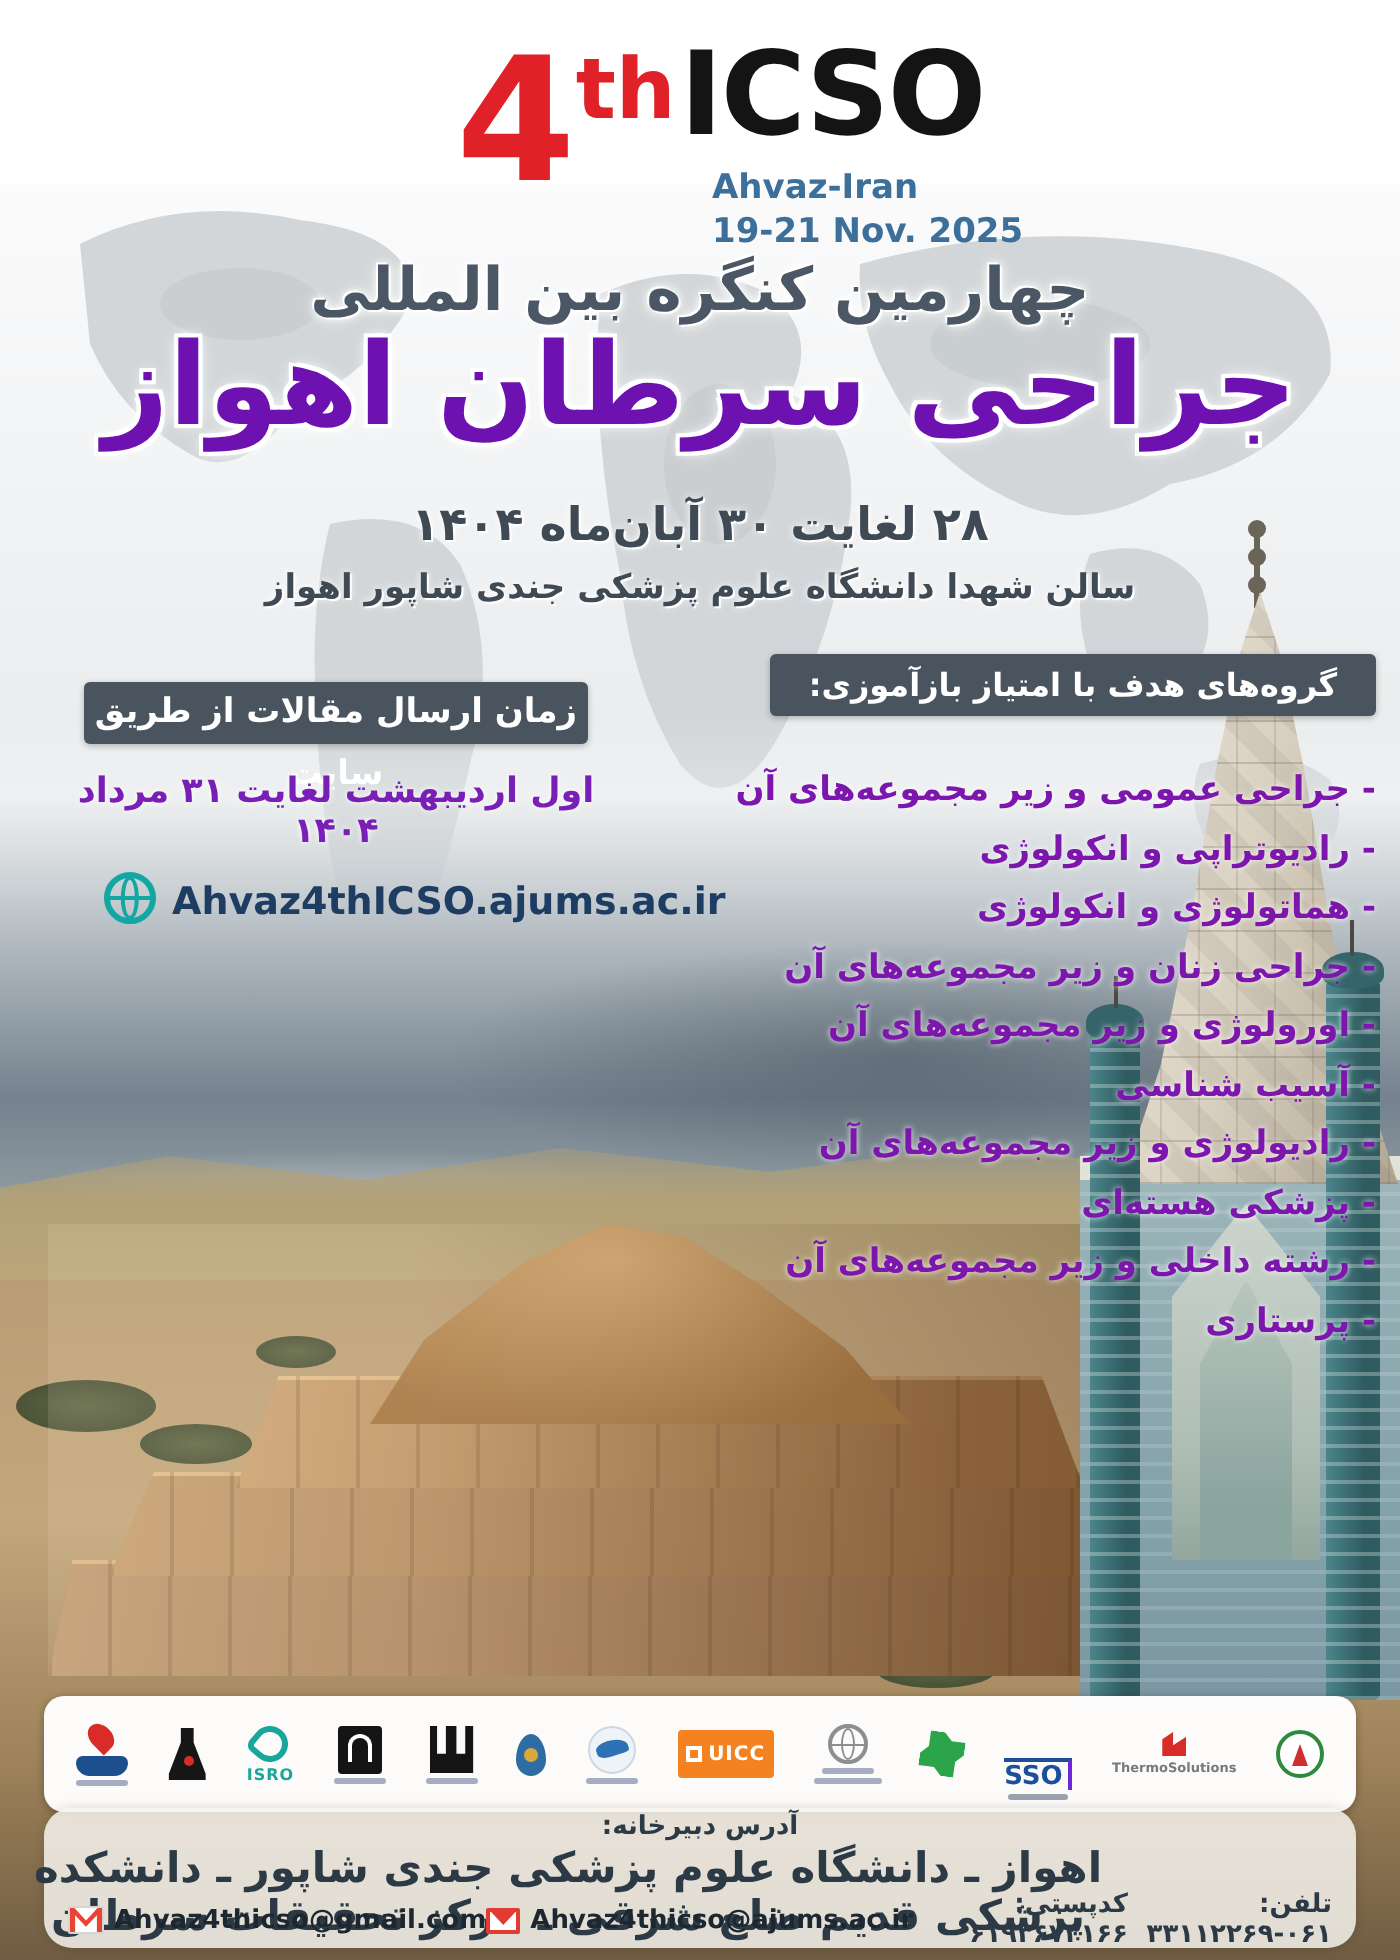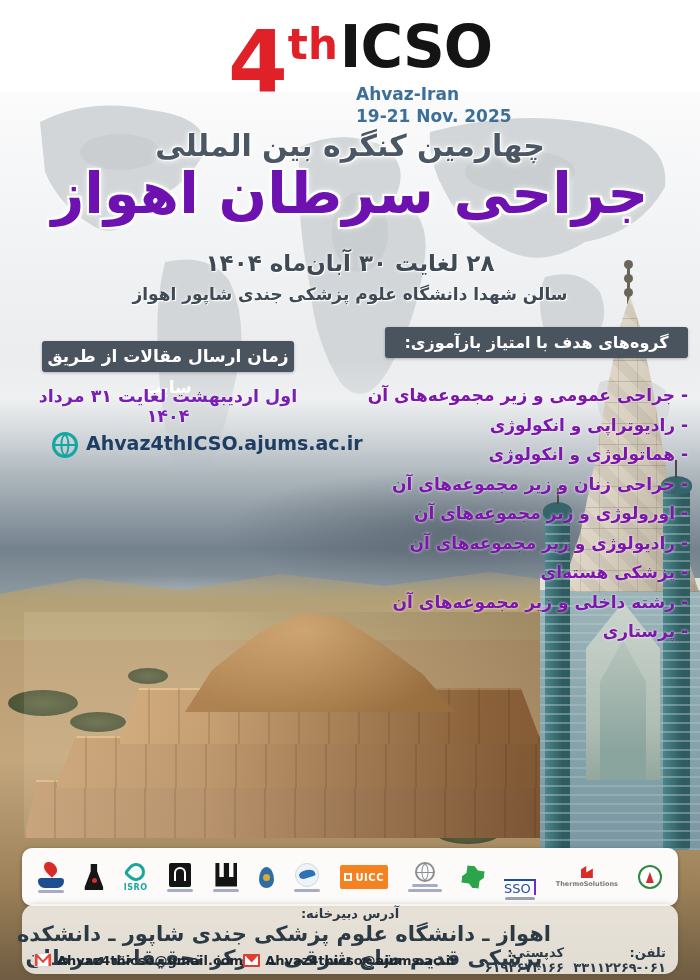--- a/index.html
+++ b/index.html
@@ -35,21 +35,21 @@
     text-shadow:0 0 4px #fff,1px 1px 0 #fff;}
   #venue{left:0;top:284px;width:700px;text-align:center;font-size:17px;font-weight:800;color:#3f4a55;
     text-shadow:0 0 4px #fff,1px 1px 0 #fff;}
 
   
   .slate-box{background:#4a545f;color:#fff;font-weight:700;text-align:center;border-radius:3px;
     box-shadow:0 1px 3px rgba(0,0,0,.25);}
   #submission-heading{left:42px;top:341px;width:252px;height:31px;line-height:31px;font-size:17px;}
   #submission-period{left:20px;top:386px;width:296px;text-align:center;font-size:17.5px;font-weight:800;color:#7a1fb5;
     text-shadow:0 0 3px #fff;}
-  #website-row{left:52px;top:432px;width:260px;height:30px;display:flex;align-items:flex-start;gap:8px;}
+  #website-row{left:52px;top:432px;width:260px;height:30px;display:flex;align-items:flex-end;gap:8px;}
   .globe{width:26px;height:26px;border-radius:50%;border:3px solid #12a7a3;box-sizing:border-box;position:relative;flex:0 0 auto;}
   .globe:before{content:"";position:absolute;left:50%;top:-1px;bottom:-1px;width:46%;transform:translateX(-50%);
     border:2px solid #12a7a3;border-radius:50%;box-sizing:border-box;}
   .globe:after{content:"";position:absolute;left:-1px;right:-1px;top:50%;height:2px;margin-top:-1px;background:#12a7a3;}
   #website-link{font-size:19px;font-weight:800;color:#1d3d63;letter-spacing:0;}
 
   
   #groups-heading{left:385px;top:327px;width:303px;height:31px;line-height:31px;font-size:16px;}
   #group-list{left:330px;top:381px;width:358px;text-align:right;}
   .group-item{direction:rtl;font-size:17px;font-weight:800;color:#7d16ad;line-height:29.5px;
@@ -135,21 +135,21 @@
   .drop:before{content:"";position:absolute;left:4px;top:7px;width:7px;height:7px;border-radius:50%;background:#d9a93c;}
   .bird{width:22px;height:22px;border-radius:50%;background:#eef3f8;position:relative;overflow:hidden;border:1px solid #cdd8e4;}
   .bird:before{content:"";position:absolute;left:3px;top:6px;width:16px;height:8px;background:#2d72b5;border-radius:50% 80% 20% 50%;transform:rotate(-18deg);}
   .uicc{width:48px;height:24px;background:#f58220;border-radius:2px;display:flex;align-items:center;justify-content:center;gap:3px;}
   .uicc-sq{width:8px;height:8px;border:2px solid #fff;box-sizing:border-box;}
   .uicc-txt{color:#fff;font-weight:800;font-size:10px;letter-spacing:.5px;}
   .gglobe{width:20px;height:20px;border-radius:50%;border:2px solid #8a8f94;box-sizing:border-box;position:relative;}
   .gglobe:before{content:"";position:absolute;left:50%;top:0;bottom:0;width:44%;transform:translateX(-50%);border:1px solid #8a8f94;border-radius:50%;box-sizing:border-box;}
   .gglobe:after{content:"";position:absolute;left:0;right:0;top:50%;height:1px;background:#8a8f94;}
   .knot{width:22px;height:22px;background:#2ca44a;clip-path:polygon(50% 0,68% 18%,100% 18%,100% 46%,82% 64%,82% 100%,54% 100%,36% 82%,0 82%,0 54%,18% 36%,18% 0);transform:rotate(8deg);}
-  .sso-txt{font-size:13px;font-weight:400;color:#1b4e9b;line-height:13px;border-top:2px solid #1b4e9b;border-right:2px solid #6d28d9;padding:1px 3px 0 0;margin-top:24px;}
+  .sso-txt{font-size:13px;font-weight:700;color:#1b4e9b;line-height:13px;border-top:2px solid #1b4e9b;border-right:2px solid #6d28d9;padding:1px 3px 0 0;margin-top:24px;}
   .sso-cap{width:30px;height:3px;background:#9aa3ad;border-radius:2px;}
   .thermo-icn{width:12px;height:12px;background:#d92b27;clip-path:polygon(0 100%,0 30%,45% 0,45% 55%,100% 20%,100% 100%);}
   .thermo-txt{font-size:6.5px;font-weight:700;color:#77797c;}
   .pasteur{width:24px;height:24px;border-radius:50%;border:2.5px solid #2d8a3e;box-sizing:border-box;position:relative;background:#fff;}
   .pasteur:before{content:"";position:absolute;left:6px;top:5px;width:8px;height:11px;background:#cf2f2f;clip-path:polygon(50% 0,100% 100%,0 100%);}
 
   
   #footer{left:22px;top:904px;width:656px;height:70px;background:rgba(246,243,237,.85);
     border-radius:14px;box-shadow:0 0 6px rgba(0,0,0,.15);}
   #secretariat-label{left:0;top:906px;width:700px;text-align:center;font-size:13px;font-weight:800;color:#2c3a46;}
@@ -244,20 +244,21 @@
     <span id="website-link">Ahvaz4thICSO.ajums.ac.ir</span>
   </div>
 
   <div class="abs fa slate-box" id="groups-heading">گروه‌های هدف با امتیاز بازآموزی:</div>
   <div class="abs" id="group-list">
     <div class="group-item">- جراحی عمومی و زیر مجموعه‌های آن</div>
     <div class="group-item">- رادیوتراپی و انکولوژی</div>
     <div class="group-item">- هماتولوژی و انکولوژی</div>
     <div class="group-item">- جراحی زنان و زیر مجموعه‌های آن</div>
     <div class="group-item">- اورولوژی و زیر مجموعه‌های آن</div>
+    <div class="group-item">- آسیب شناسی</div>
     <div class="group-item">- رادیولوژی و زیر مجموعه‌های آن</div>
     <div class="group-item">- پزشکی هسته‌ای</div>
     <div class="group-item">- رشته داخلی و زیر مجموعه‌های آن</div>
     <div class="group-item">- پرستاری</div>
   </div>
 
   <div class="abs" id="logo-strip">
     <div class="logo">
       <span class="flame"></span>
       <span class="nioc-base"></span>

